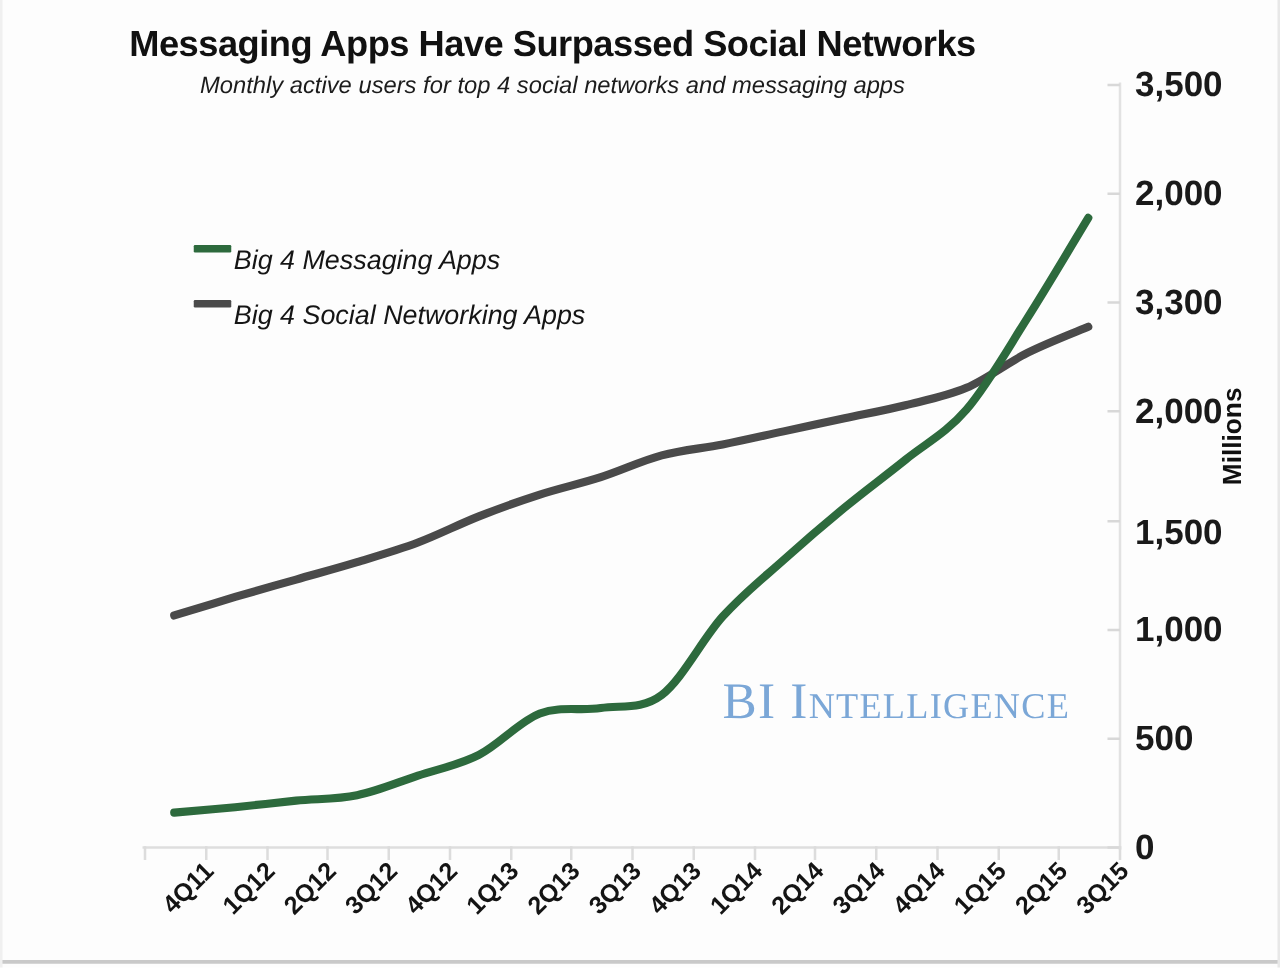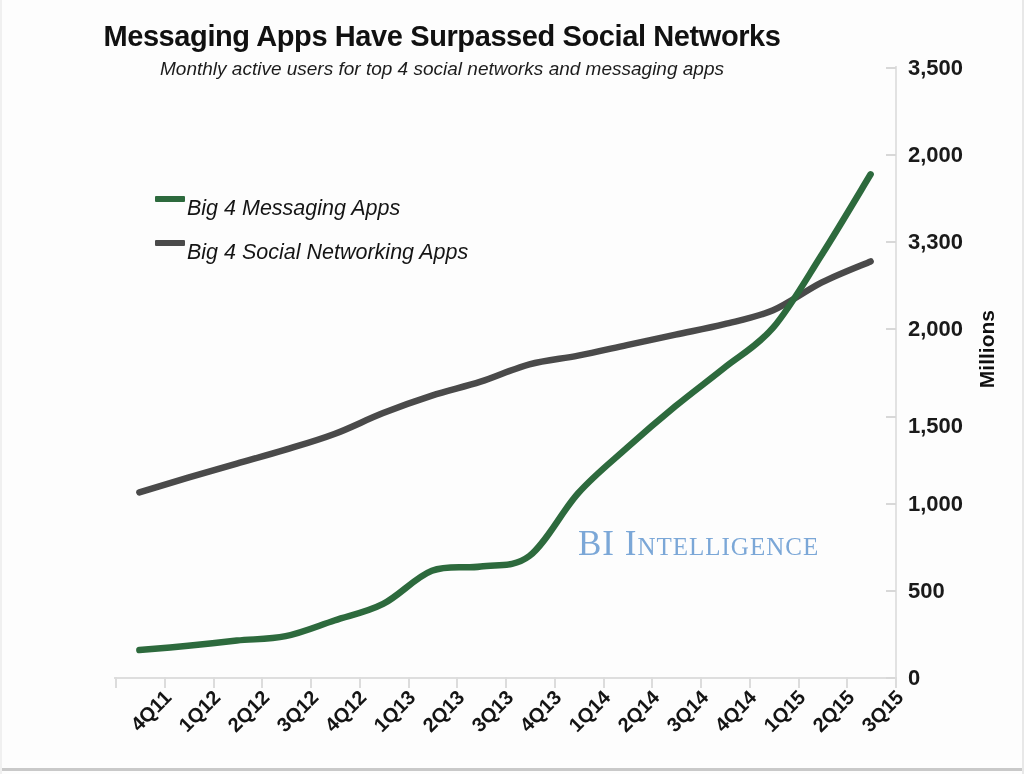--- a/index.html
+++ b/index.html
@@ -78,21 +78,21 @@
   }
   .y-tick {
     position: absolute;
     left: 886px;
     width: 10px; height: 2px;
     background: #d8d8d8;
   }
   .y-tick-label {
     position: absolute;
     left: 908px;
-    font-size: 22px;
+    font-size: 28px;
     font-weight: bold;
     color: #1a1a1a;
     white-space: nowrap;
     transform: translateY(-50%);
     text-align: center;
   }
   .x-tick {
     position: absolute;
     top: 677px;
     width: 2px; height: 11px;
@@ -121,23 +121,23 @@
   
   #plot-svg {
     position: absolute;
     left: 0; top: 0;
     width: 1024px; height: 774px;
     overflow: visible;
   }
   
   .watermark {
     position: absolute;
-    left: 578px; top: 524px;
+    left: 578px; top: 536px;
     font-family: "Liberation Serif", serif;
-    font-size: 35px;
+    font-size: 41px;
     font-variant: small-caps;
     color: #7ba7d7;
     letter-spacing: 1px;
     white-space: nowrap;
   }
   
   .source-note {
     position: absolute;
     left: 8px; top: 744px;
     font-size: 15px;

